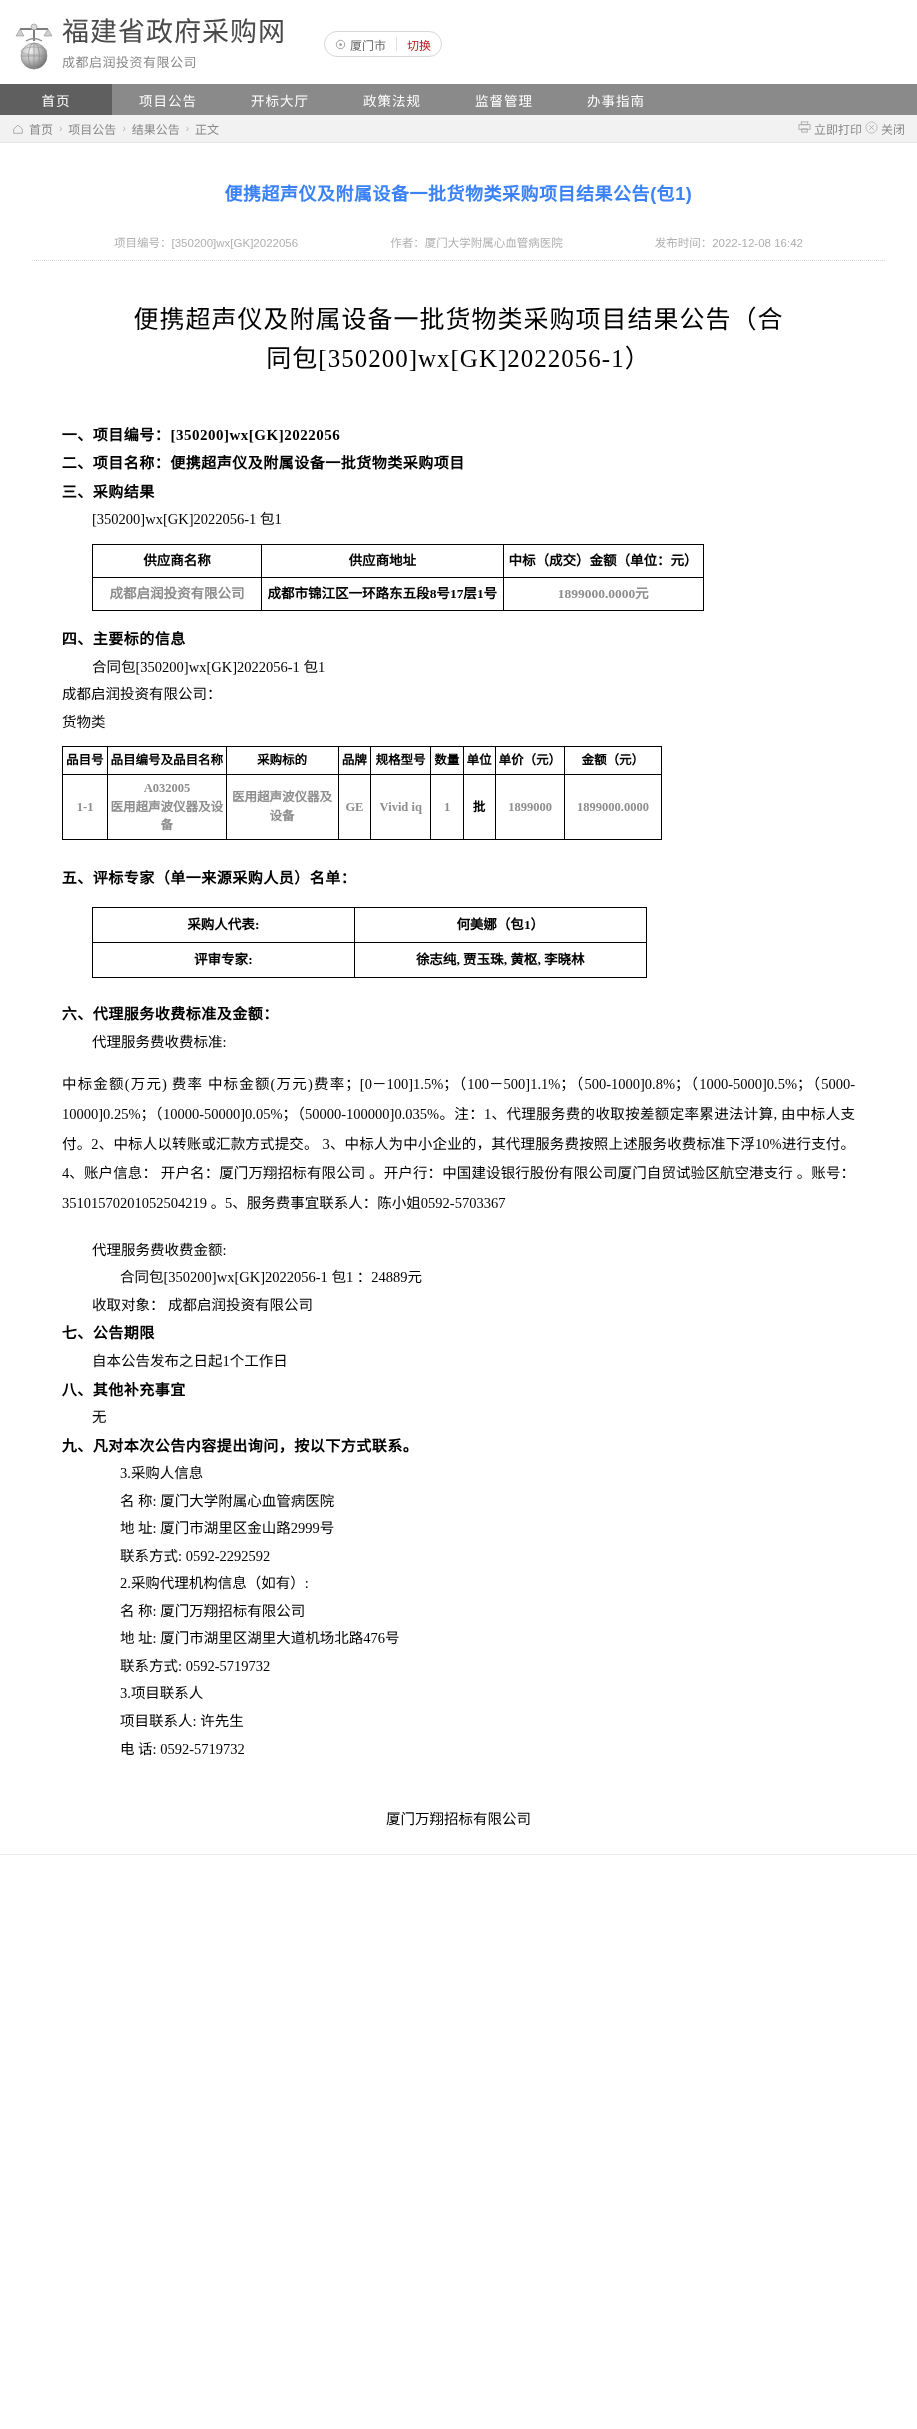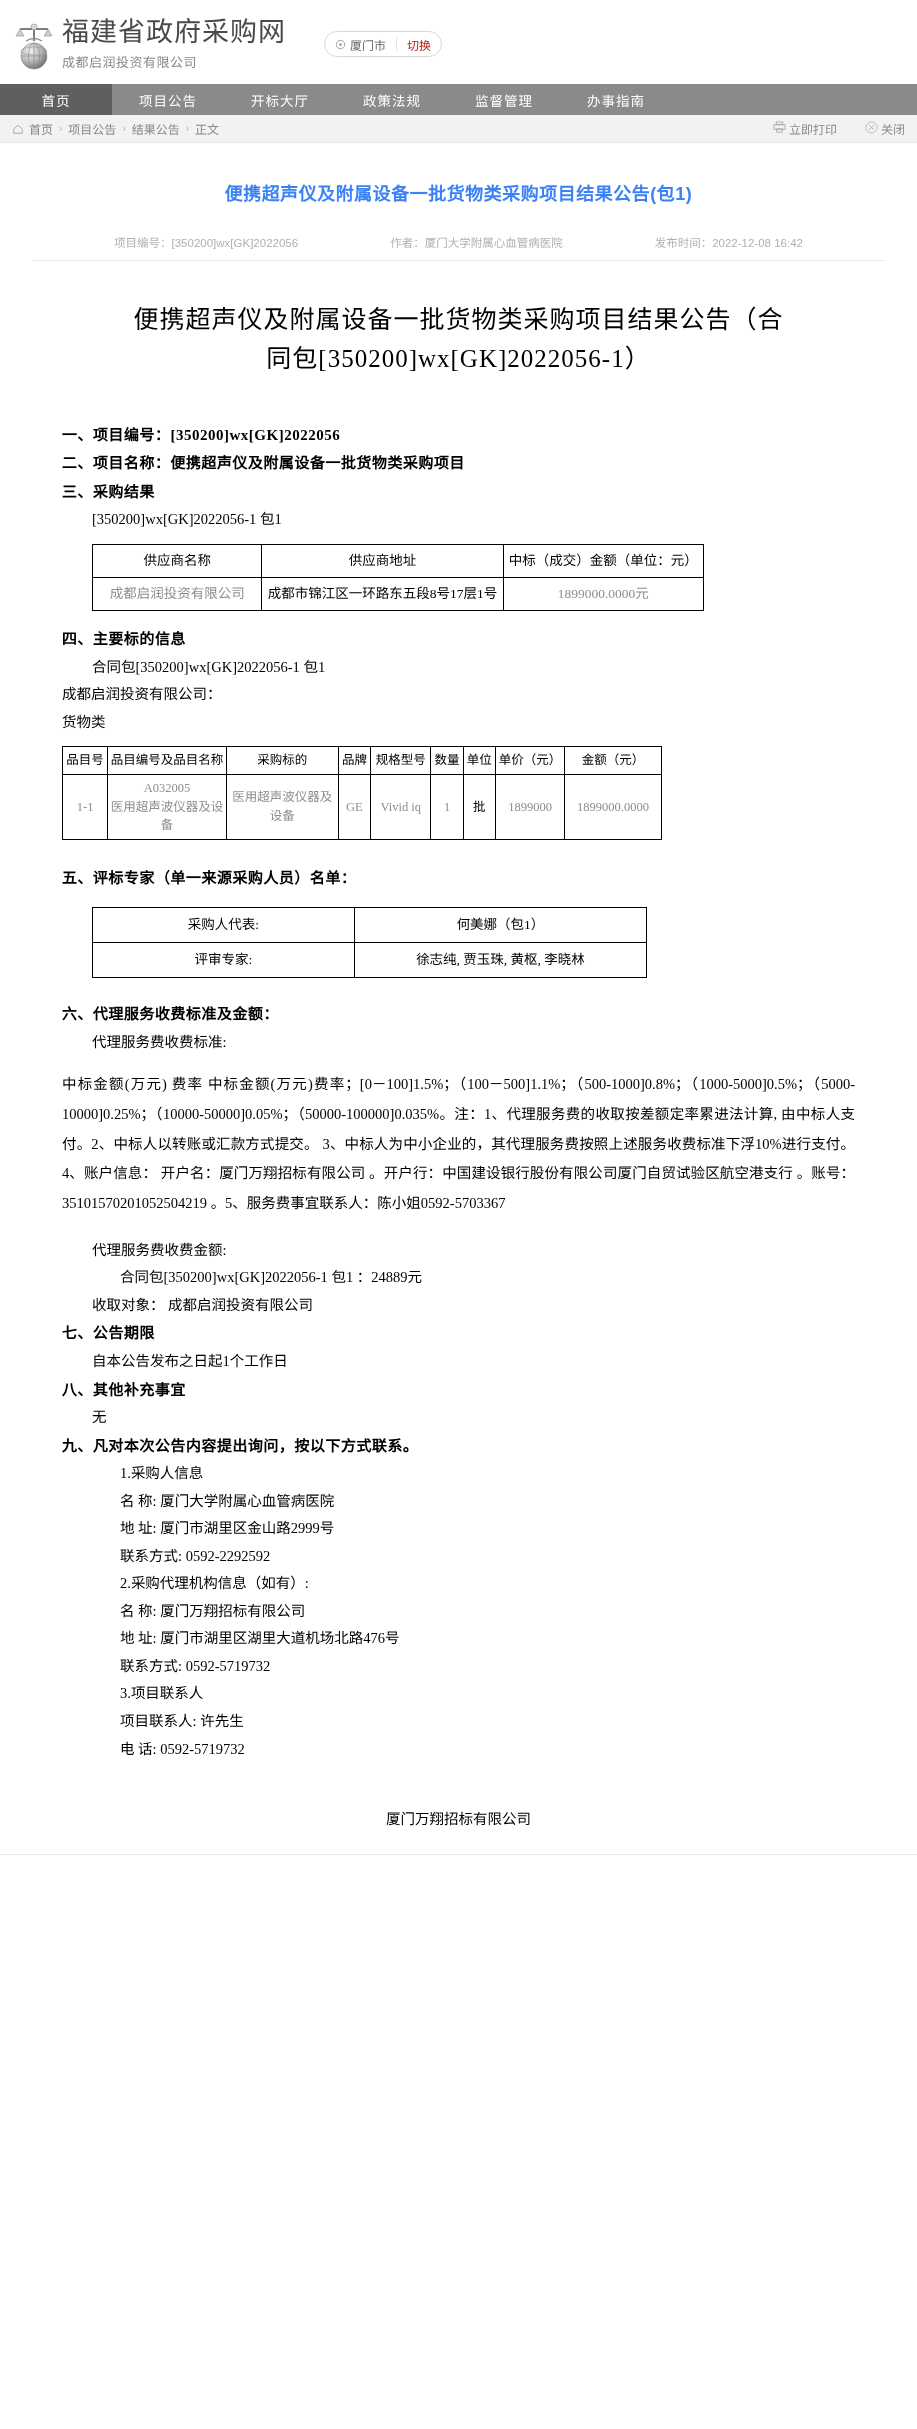--- a/index.html
+++ b/index.html
@@ -95,21 +95,21 @@
     align-items: center;
     padding: 0 12px;
     font-size: 12px;
     color: #8a8a8a;
     border-bottom: 1px solid #e6e6e6;
   }
   .crumb-left { display: flex; align-items: center; gap: 4px; }
   .crumb-left .home-icon { width: 12px; height: 12px; display:inline-block; margin-right:1px;}
   .crumb-sep { color: #b5b5b5; margin: 0 2px; font-size: 10px;}
   .crumb-item { cursor: pointer; }
-  .crumb-right { margin-left: auto; display: flex; align-items: center; gap: 28px; }
+  .crumb-right { margin-left: auto; display: flex; align-items: center; gap: 3px; }
   .crumb-action { display: flex; align-items: center; gap: 3px; cursor: pointer; color:#8a8a8a;}
 
   
   .article-shell {
     background: #fff;
     padding: 0 24px;
   }
   .article-title {
     text-align: center;
     font-size: 18px;
@@ -162,21 +162,21 @@
     border-collapse: collapse;
     margin: 10px 0 4px 30px;
     font-size: 13.5px;
   }
   table.grid th, table.grid td {
     border: 1px solid #000;
     padding: 6px 4px;
     text-align: center;
     vertical-align: middle;
     line-height: 1.5;
-    font-weight: normal;
+    font-weight: bold;
   }
   table.grid th { color: #000; }
   table.grid td.muted { color: #8e8e8e; }
 
   table.supplier { width: 612px; }
   table.supplier th:nth-child(1){ width: 142px; }
   table.supplier th:nth-child(2){ width: 202px; }
   table.supplier th:nth-child(3){ width: 168px; }
 
   table.items { width: 600px; font-size: 12.5px; }
@@ -395,21 +395,21 @@
       <p class="plain indent1">收取对象： 成都启润投资有限公司</p>
 
       <p class="sec-h plain">七、公告期限</p>
       <p class="plain indent1">自本公告发布之日起1个工作日</p>
 
       <p class="sec-h plain">八、其他补充事宜</p>
       <p class="plain indent1">无</p>
 
       <p class="sec-h plain">九、凡对本次公告内容提出询问，按以下方式联系。</p>
 
-      <p class="plain indent2">1.采购人信息</p>
+      <p class="plain indent2">3.采购人信息</p>
       <p class="plain indent2">
         <span>名      称:</span>
         <span>厦门大学附属心血管病医院</span>
       </p>
       <p class="plain indent2">
         <span>地      址:</span>
         <span>厦门市湖里区金山路2999号</span>
       </p>
       <p class="plain indent2">
         <span>联系方式:</span>

